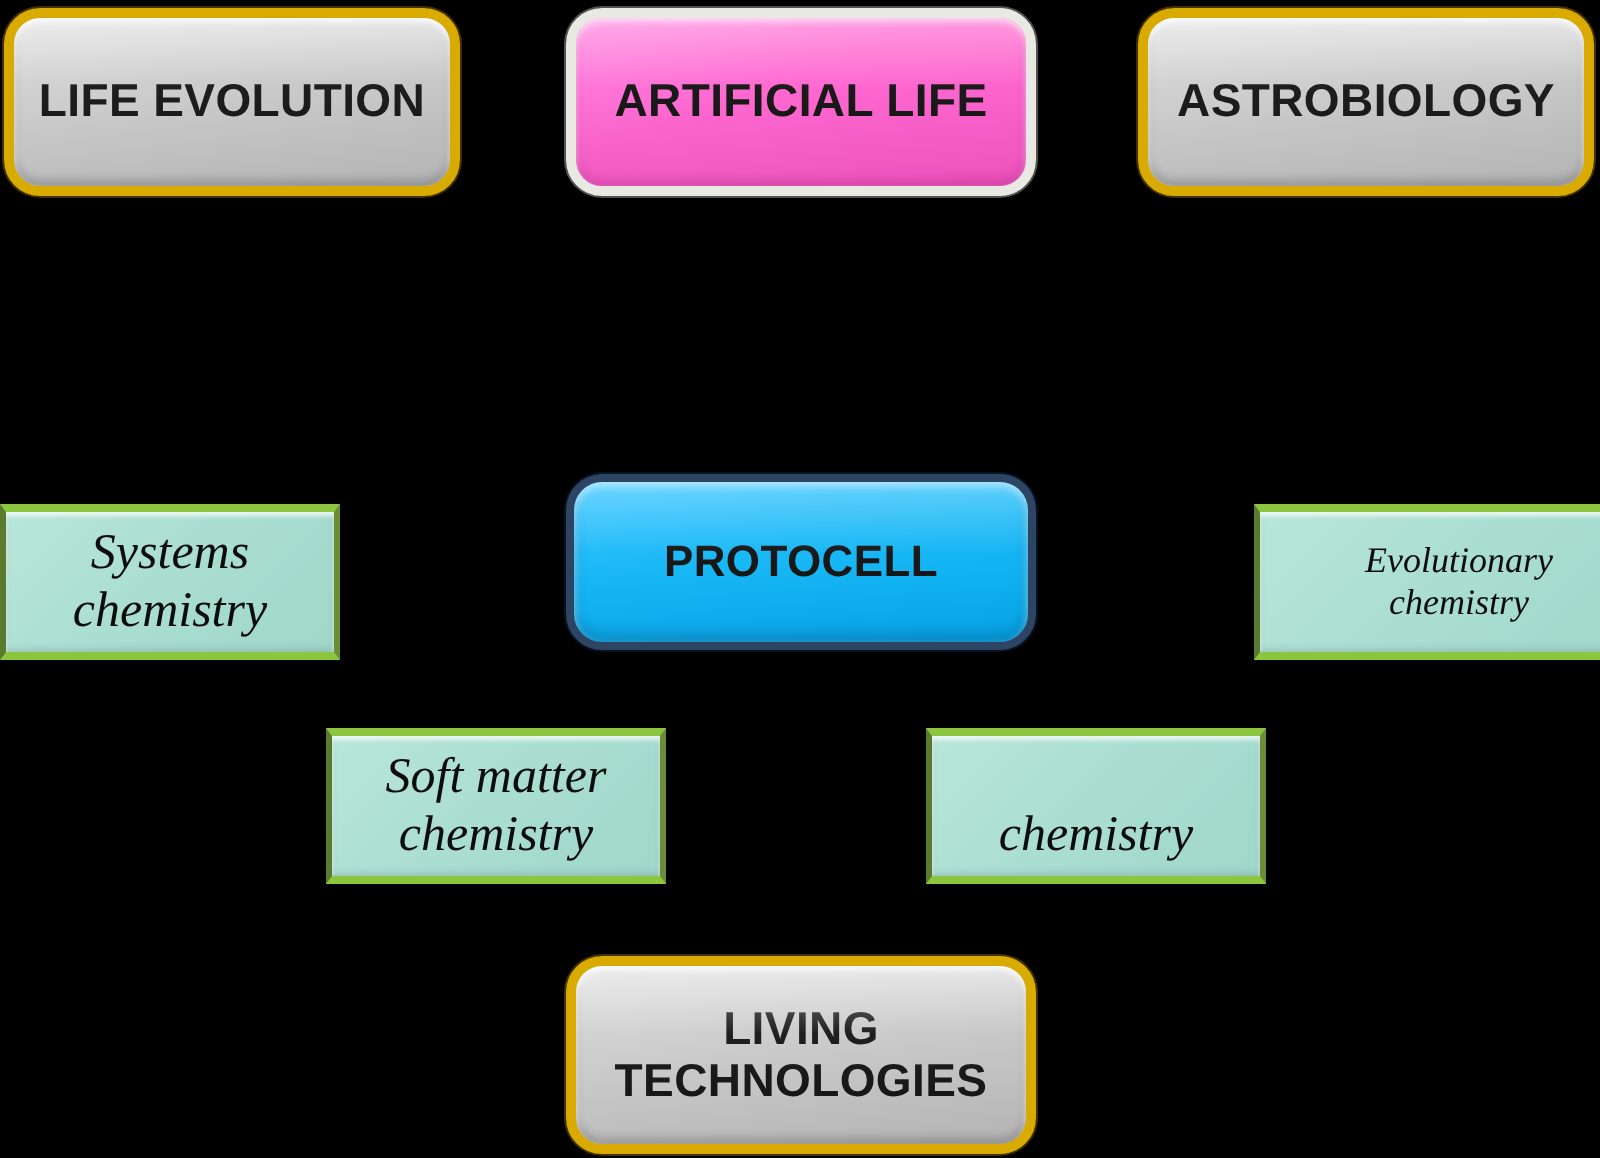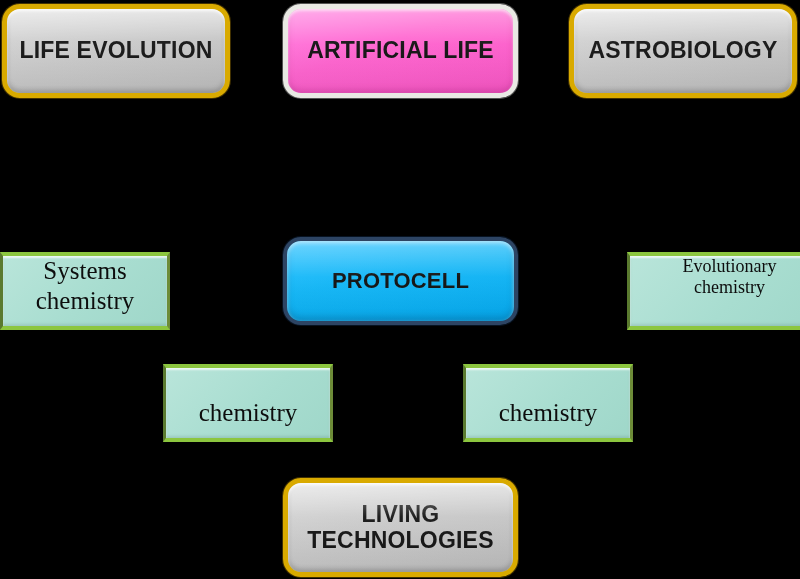--- a/index.html
+++ b/index.html
@@ -91,35 +91,36 @@
     border-radius: 14px;
     background: linear-gradient(180deg, rgba(255,255,255,0.30) 0%, rgba(255,255,255,0.03) 45%, rgba(0,0,0,0.04) 100%);
     pointer-events: none;
   }
 
   
   .chip {
     position: absolute;
     box-sizing: border-box;
     display: flex;
-    align-items: flex-start;
+    align-items: center;
     justify-content: center;
     text-align: center;
     background: linear-gradient(135deg, #b9e5da 0%, #a8ddd0 55%, #9fd7c9 100%);
     border-top: 4px solid #8cc63f;
     border-left: 3px solid #5a7a2f;
     border-right: 3px solid #6d8c38;
     border-bottom: 4px solid #8cc63f;
     font-family: "Liberation Serif", serif;
     font-weight: normal;
     color: #0d0d0d;
     line-height: 1.18;
     box-shadow:
       inset 0 2px 2px rgba(255,255,255,0.75),
       inset 0 -2px 3px rgba(0,0,0,0.10);
+    font-style: italic;
   }
   .chip .chip-label {
     display: block;
     width: 100%;
     padding: 0 6px;
   }
 </style>
 </head>
 <body>
 
@@ -150,21 +151,21 @@
 
   <div class="chip" style="left:627px; top:252px; width:205px; height:78px; font-size:18px;">
     <span class="chip-label">
       <span>Evolutionary</span><br>
       <span>chemistry</span>
     </span>
   </div>
 
   <div class="chip" style="left:163px; top:364px; width:170px; height:78px; font-size:25px;">
     <span class="chip-label">
-      <br>
+      <span>Soft matter</span><br>
       <span>chemistry</span>
     </span>
   </div>
 
   <div class="chip" style="left:463px; top:364px; width:170px; height:78px; font-size:25px;">
     <span class="chip-label">
       <br>
       <span>chemistry</span>
     </span>
   </div>

